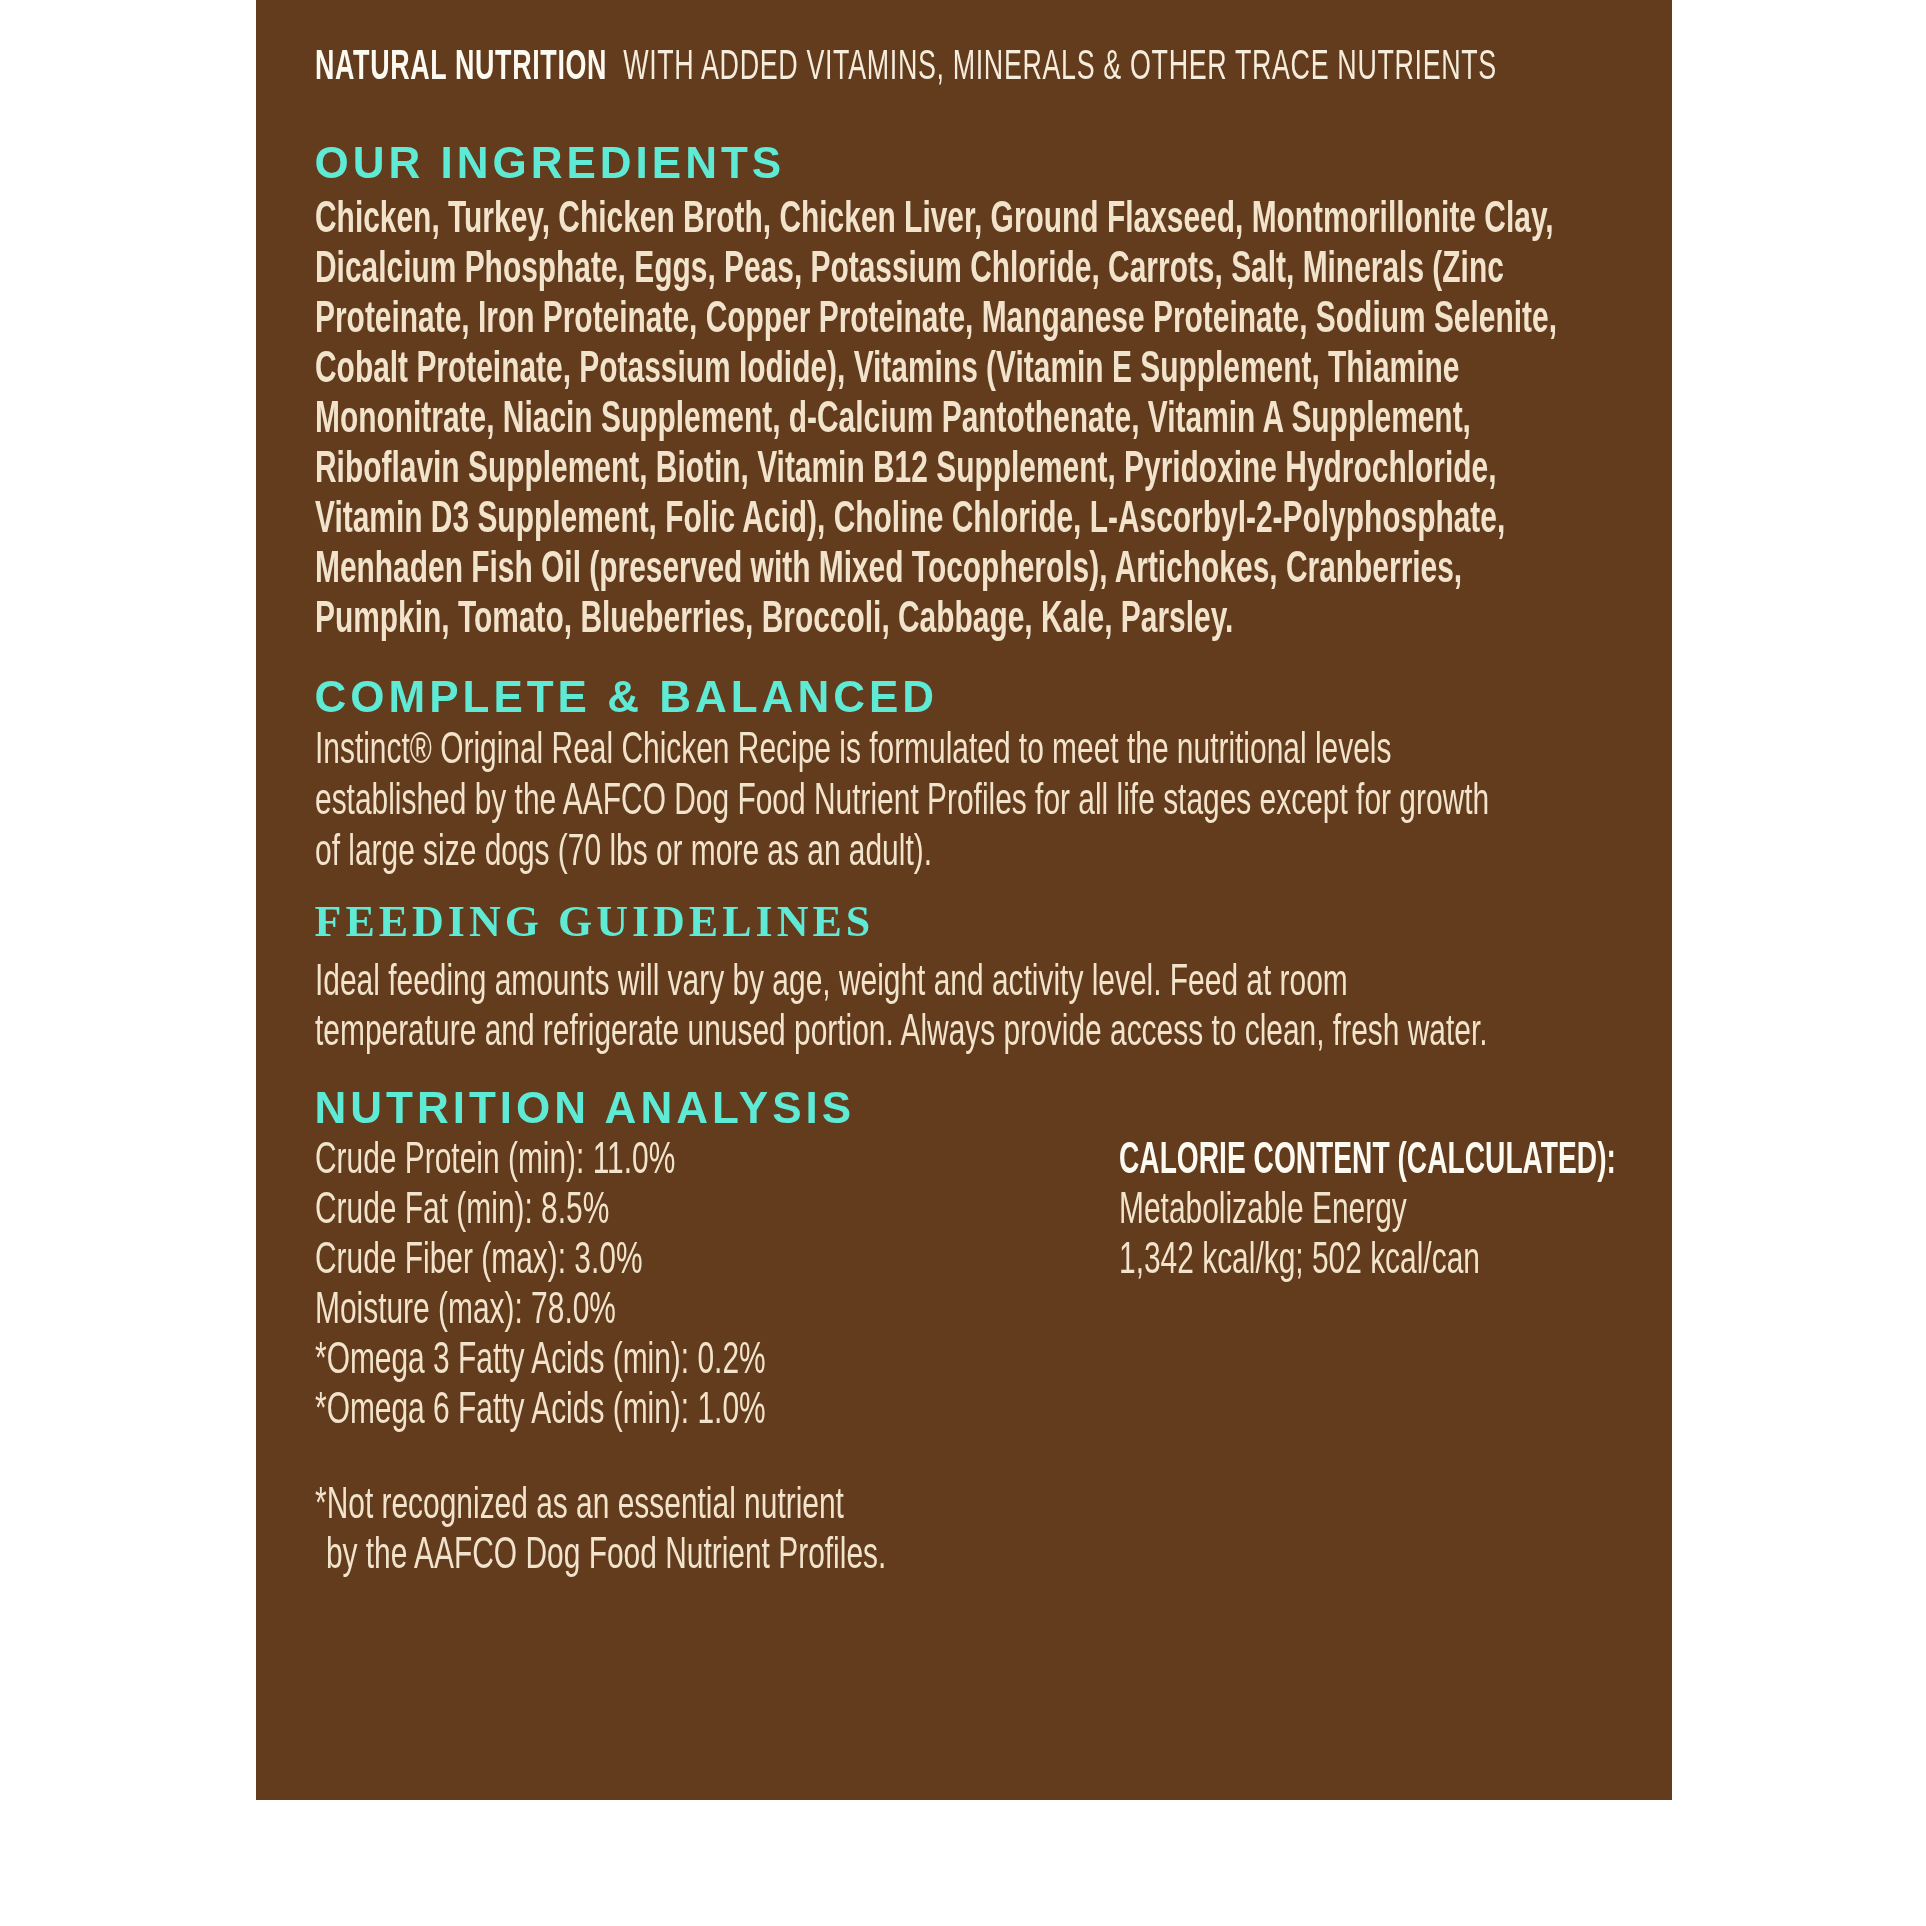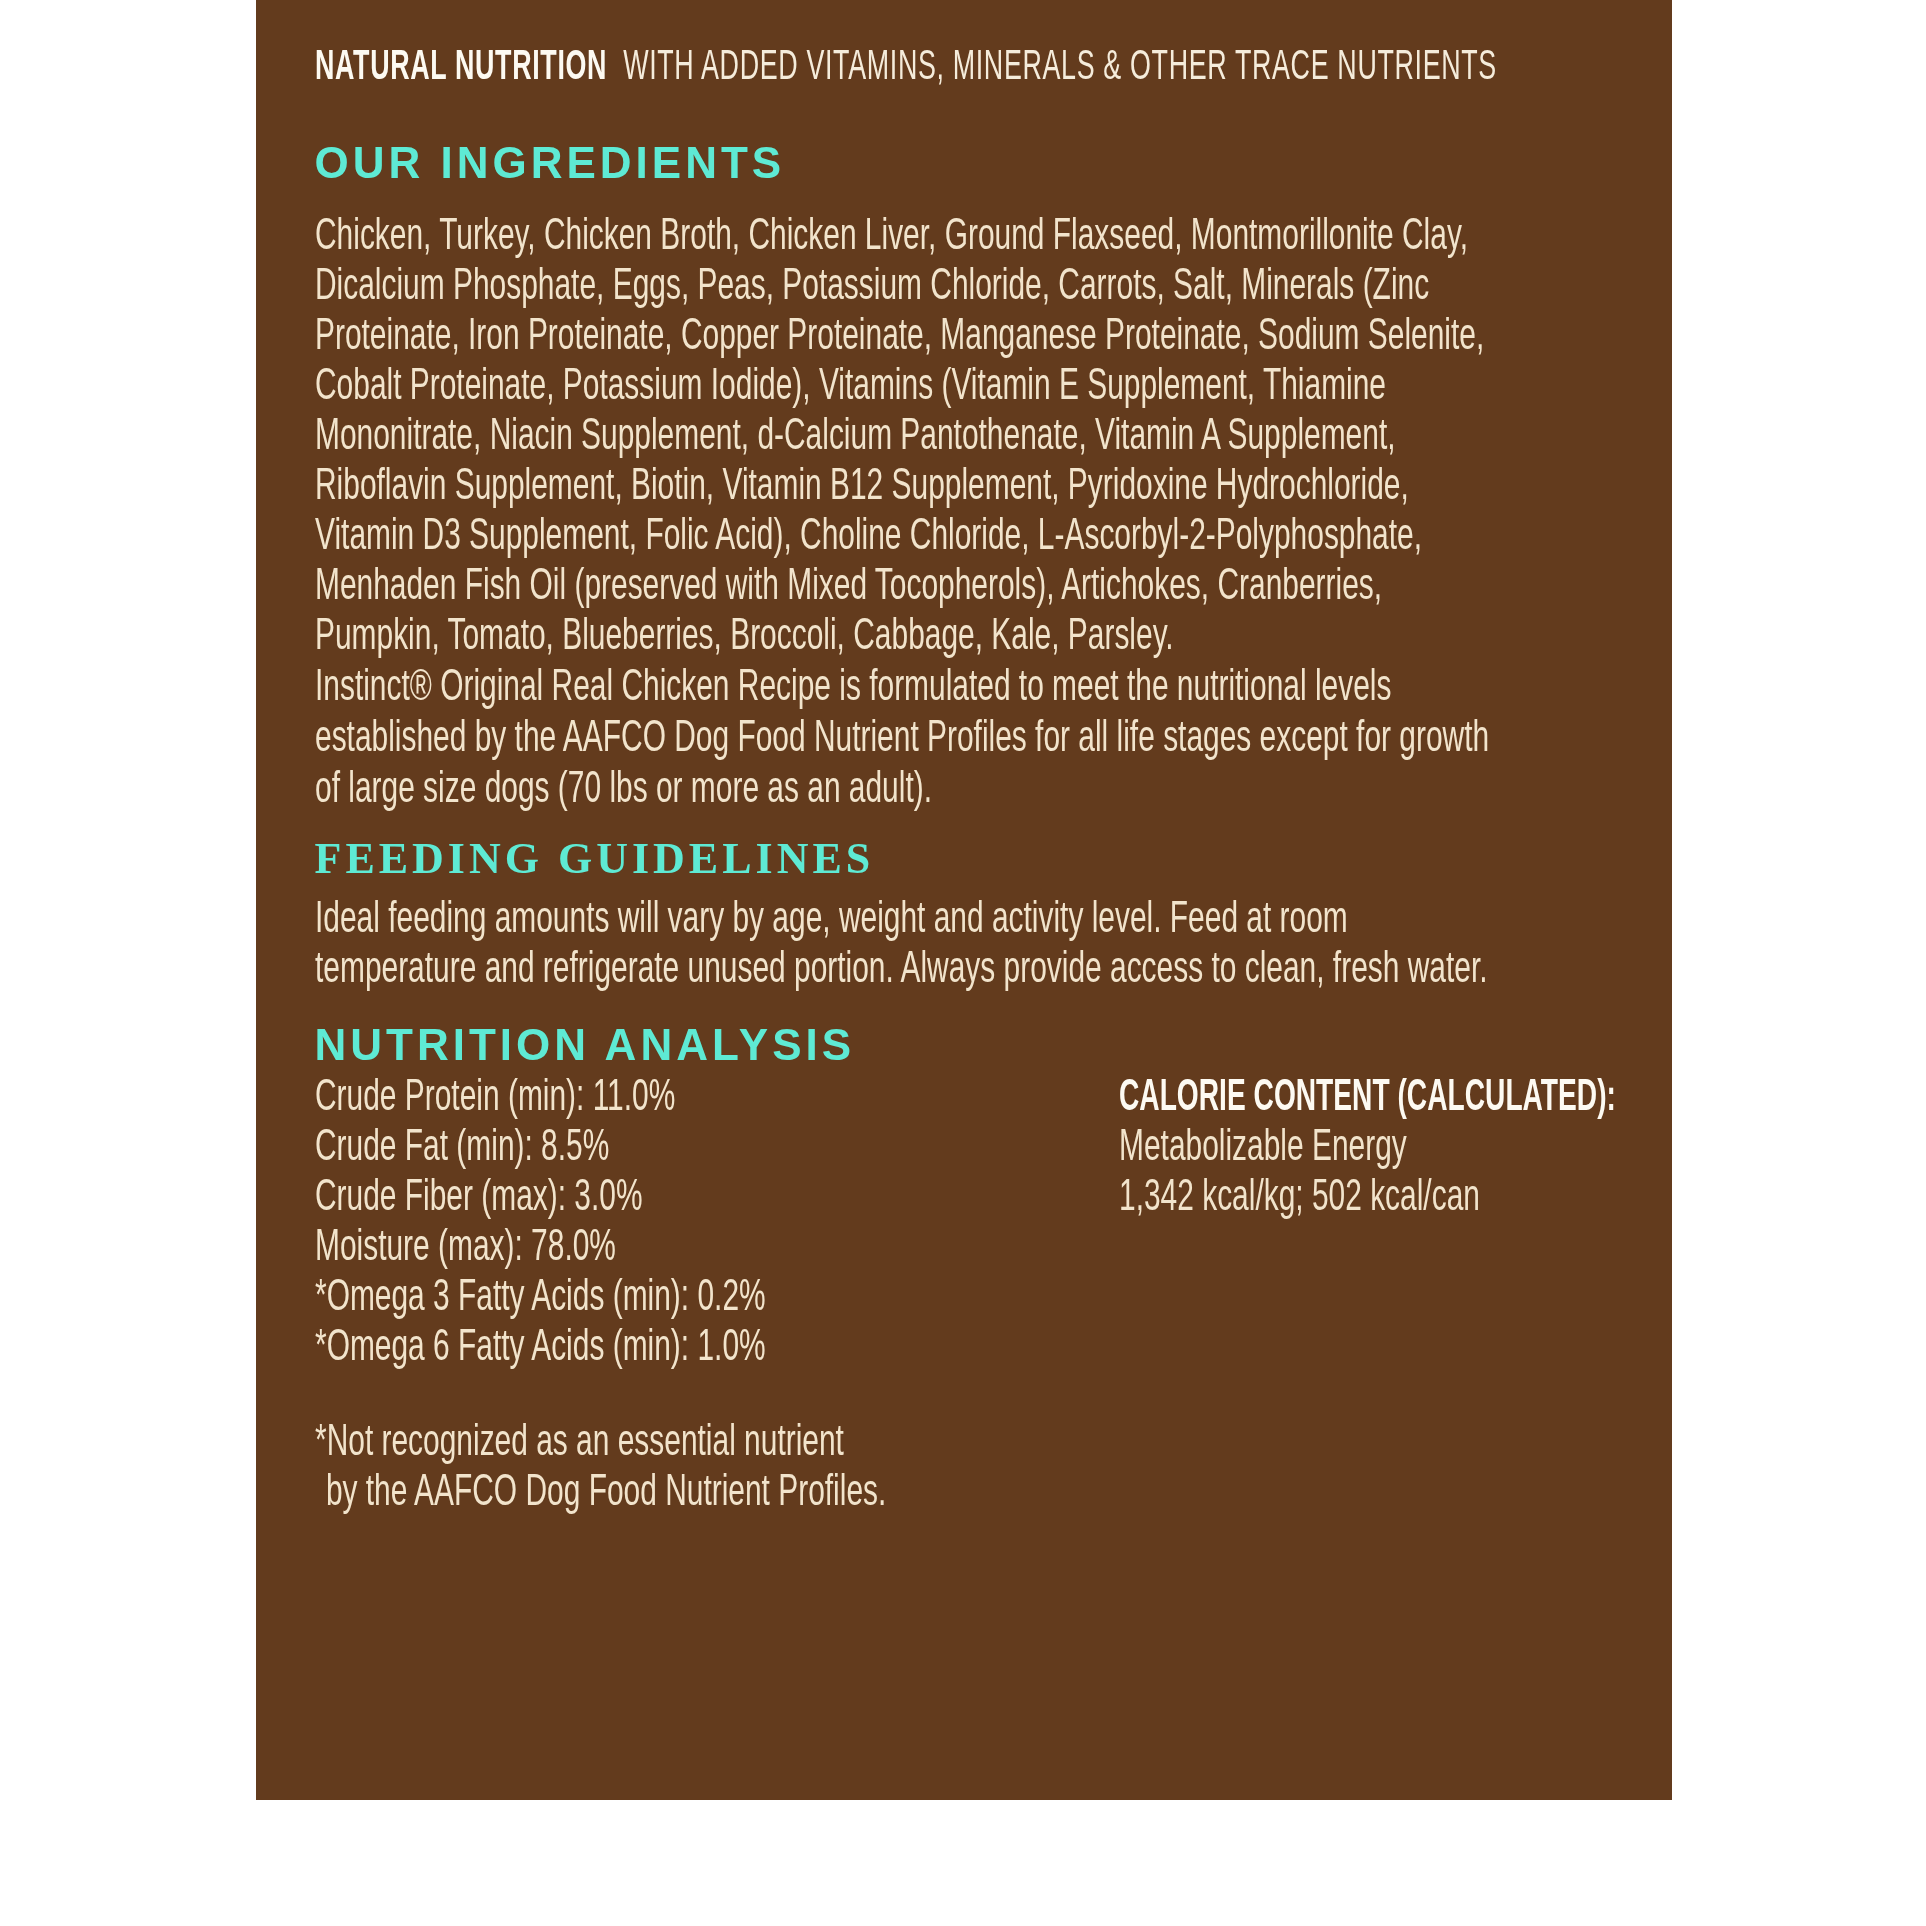--- a/index.html
+++ b/index.html
@@ -57,21 +57,21 @@
     letter-spacing: 4px;
   }
   .h-ingredients { margin-top: 50px; }
   .h-cb { margin-top: 30px; }
   .h-fg { margin-top: 22px; font-family: Liberation Serif, serif; }
   .h-ga { margin-top: 28px; }
   .para {
     font-size: 44px;
     color: #f2e4cc;
   }
-  .ing { margin-top: 21px; }
+  .ing { margin-top: 4px; font-weight: bold; }
   .ing .cond-line { line-height: 50px; }
   .cb .cond-line { line-height: 51px; }
   .fg { margin-top: 8px; }
   .fg .cond-line { line-height: 50px; }
   .amounts { margin-top: 30px; }
   .amounts .cond-line { line-height: 51px; }
   .ga-wrap { position: relative; }
   .ga-left .cond-line { line-height: 50px; }
   .ga-right {
     position: absolute;
@@ -105,20 +105,21 @@
       <div class="cond-line">Dicalcium Phosphate, Eggs, Peas, Potassium Chloride, Carrots, Salt, Minerals (Zinc</div>
       <div class="cond-line">Proteinate, Iron Proteinate, Copper Proteinate, Manganese Proteinate, Sodium Selenite,</div>
       <div class="cond-line">Cobalt Proteinate, Potassium Iodide), Vitamins (Vitamin E Supplement, Thiamine</div>
       <div class="cond-line">Mononitrate, Niacin Supplement, d-Calcium Pantothenate, Vitamin A Supplement,</div>
       <div class="cond-line">Riboflavin Supplement, Biotin, Vitamin B12 Supplement, Pyridoxine Hydrochloride,</div>
       <div class="cond-line">Vitamin D3 Supplement, Folic Acid), Choline Chloride, L-Ascorbyl-2-Polyphosphate,</div>
       <div class="cond-line">Menhaden Fish Oil (preserved with Mixed Tocopherols), Artichokes, Cranberries,</div>
       <div class="cond-line">Pumpkin, Tomato, Blueberries, Broccoli, Cabbage, Kale, Parsley.</div>
     </div>
 
+    <div class="h h-cb">COMPLETE &amp; BALANCED</div>
     <div class="para cb">
       <div class="cond-line">Instinct® Original Real Chicken Recipe is formulated to meet the nutritional levels</div>
       <div class="cond-line">established by the AAFCO Dog Food Nutrient Profiles for all life stages except for growth</div>
       <div class="cond-line">of large size dogs (70 lbs or more as an adult).</div>
     </div>
 
     <div class="h h-fg">FEEDING GUIDELINES</div>
     <div class="para fg">
       <div class="cond-line">Ideal feeding amounts will vary by age, weight and activity level. Feed at room</div>
       <div class="cond-line">temperature and refrigerate unused portion. Always provide access to clean, fresh water.</div>

